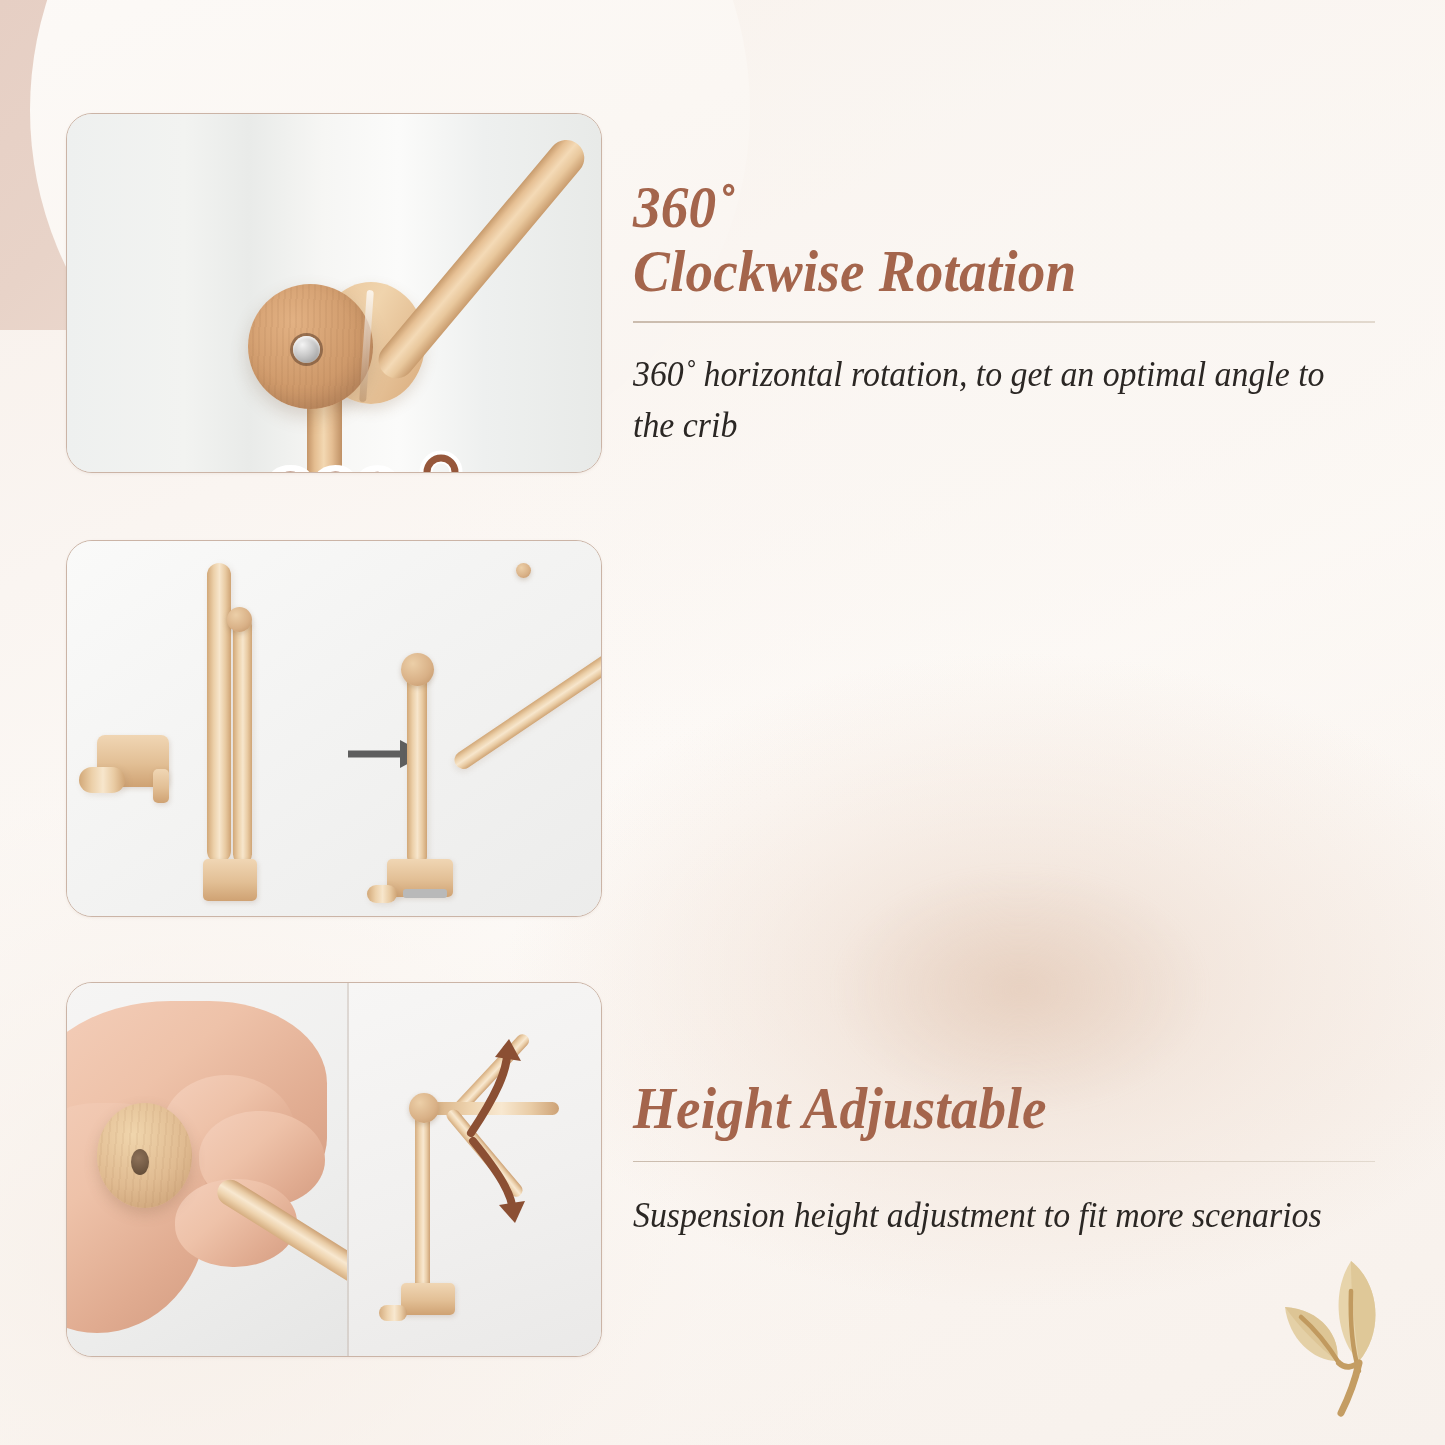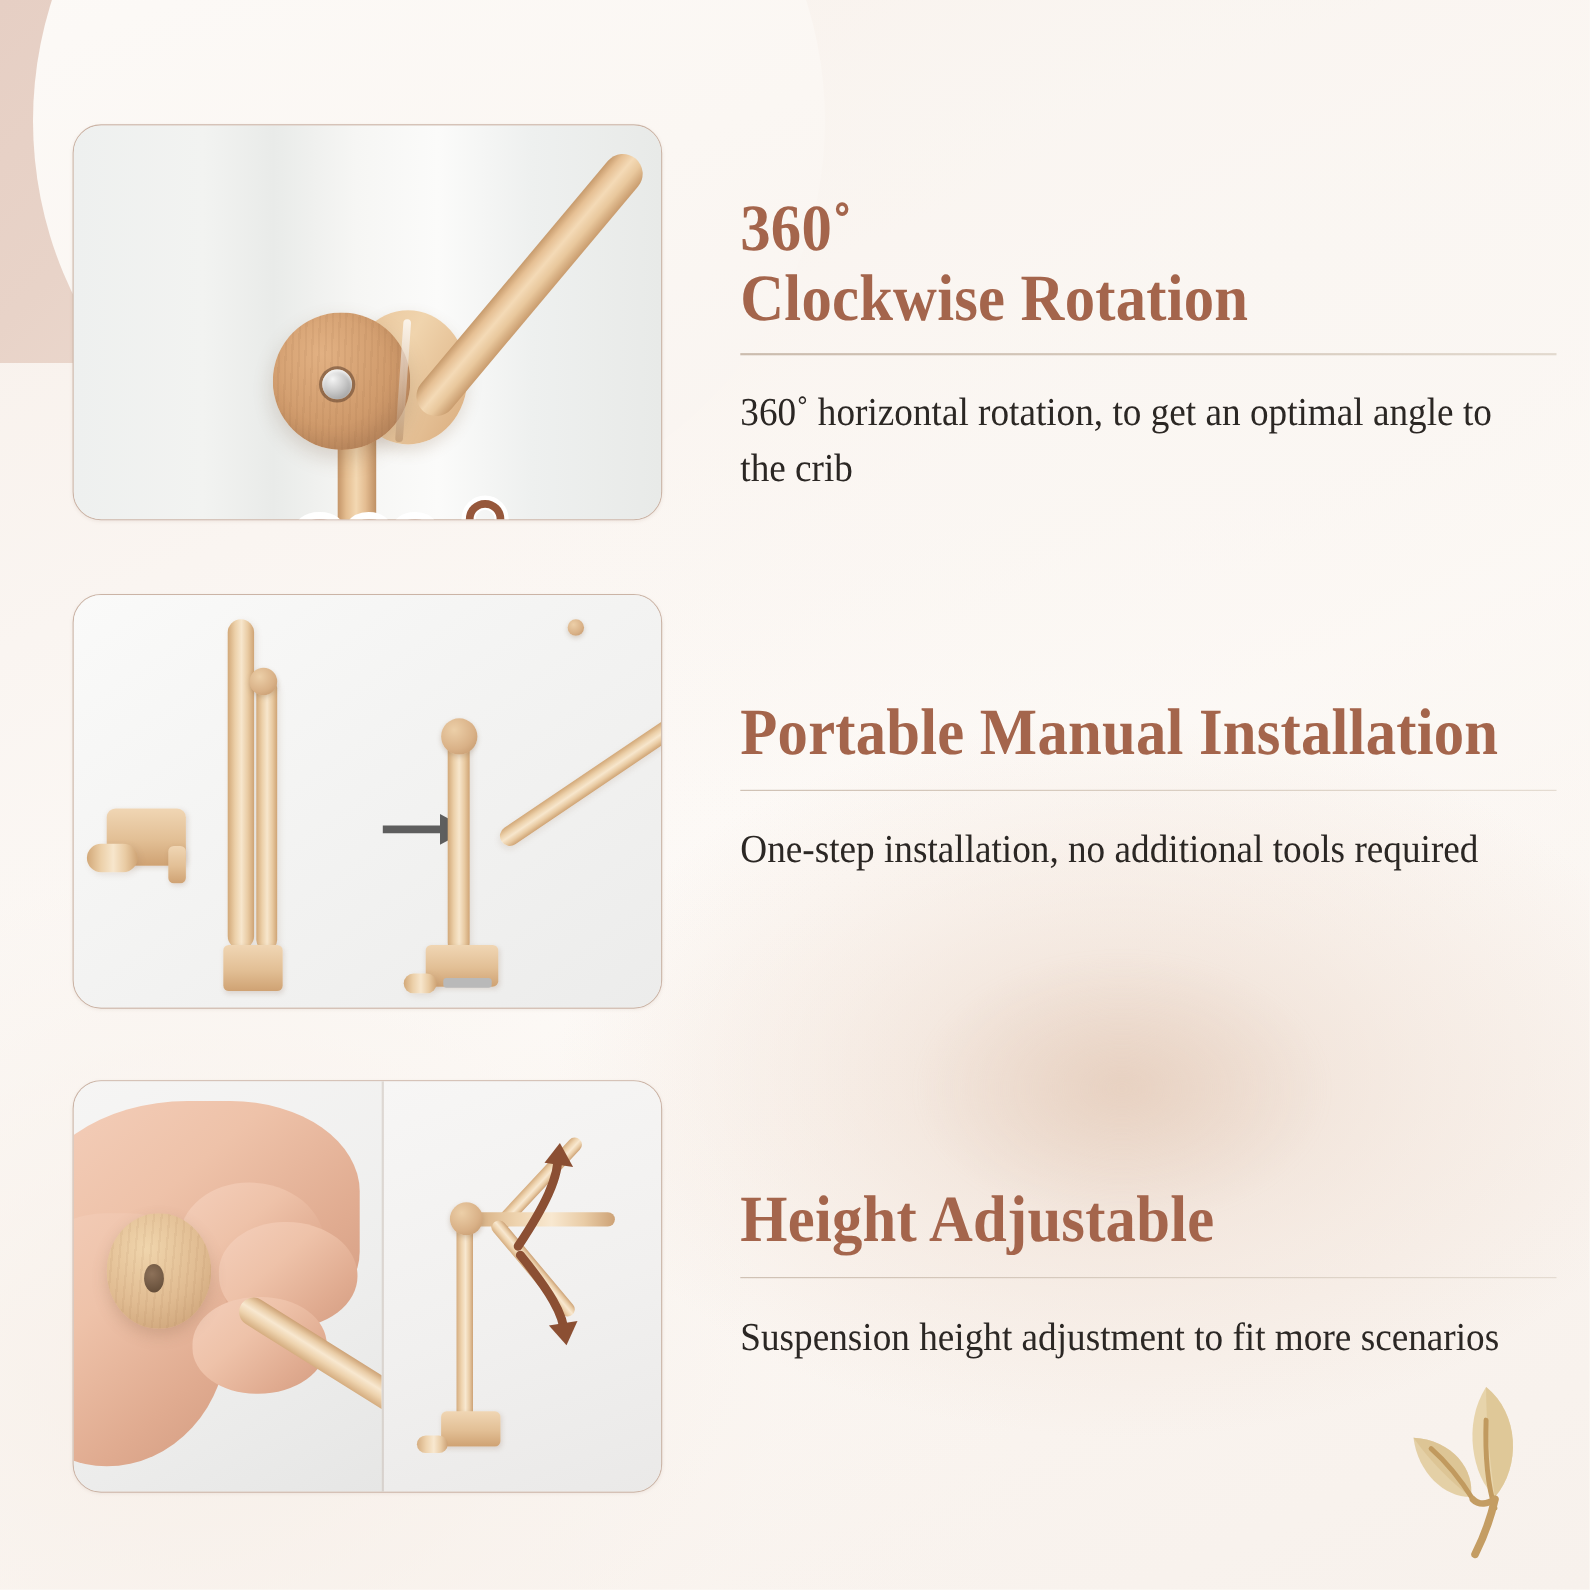--- a/index.html
+++ b/index.html
@@ -133,21 +133,21 @@
   .knob-hole{
     position:absolute;left:64px;top:166px;width:18px;height:26px;border-radius:50%;
     background:radial-gradient(circle at 40% 35%,#8d7159,#5d4733);
   }
   .s3-rod{
     position:absolute;border-radius:24px;
     background:linear-gradient(90deg,#d5ad80 0%,#eed3ae 30%,#f8e8d0 55%,#e9cca6 78%,#cda276 100%);
   }
 
   
-  .txt{position:absolute;left:673px;width:742px;}
+  .txt{position:absolute;left:633px;width:742px;font-style:italic;}
   .head{
     color:#a4654c;
     font-family:"Liberation Serif", serif;
     font-weight:700;
     letter-spacing:.2px;
     margin:0;
     transform:scaleX(.92);
     transform-origin:left center;
     white-space:nowrap;
   }
@@ -239,27 +239,20 @@
       <div class="s2-rod" style="left:340px;top:118px;width:20px;height:208px;"></div>
       <div class="s2-rod" style="left:380px;top:34px;width:18px;height:190px;transform:rotate(56deg);transform-origin:50% 100%;"></div>
       <div class="s2-hub" style="left:334px;top:112px;"></div>
       <div class="s2-hub" style="left:449px;top:22px;width:15px;height:15px;"></div>
       <div class="s2-clampblock" style="left:320px;top:318px;width:66px;height:38px;"></div>
       <div class="s2-rod" style="left:300px;top:344px;width:30px;height:18px;"></div>
       <div style="position:absolute;left:336px;top:348px;width:44px;height:9px;background:#b9b9b9;border-radius:3px;"></div>
     </div>
   </div>
 
-  <div class="txt" style="top:634px;">
-    <h2 class="head" style="font-size:60px;line-height:1.06;">
-      <span class="head-l1">Portable Manual Installation</span>
-    </h2>
-    <div class="divider" style="margin-top:20px;"></div>
-    <p class="body" style="margin-top:28px;">One-step installation, no additional tools required</p>
-  </div>
 
   <div class="photo-card" style="left:66px;top:982px;width:534px;height:373px;">
     <div class="scene">
 
       <div class="s3-left">
         <div class="hand" style="left:-40px;top:18px;width:300px;height:210px;border-radius:55% 45% 40% 60%;"></div>
         <div class="hand" style="left:-70px;top:120px;width:210px;height:230px;border-radius:50% 45% 55% 50%;"></div>
         <div class="hand" style="left:96px;top:92px;width:132px;height:108px;border-radius:50% 54% 46% 50%;"></div>
         <div class="hand" style="left:132px;top:128px;width:126px;height:96px;border-radius:48% 52% 50% 50%;"></div>
         <div class="hand" style="left:108px;top:196px;width:122px;height:88px;border-radius:50% 50% 52% 48%;"></div>

